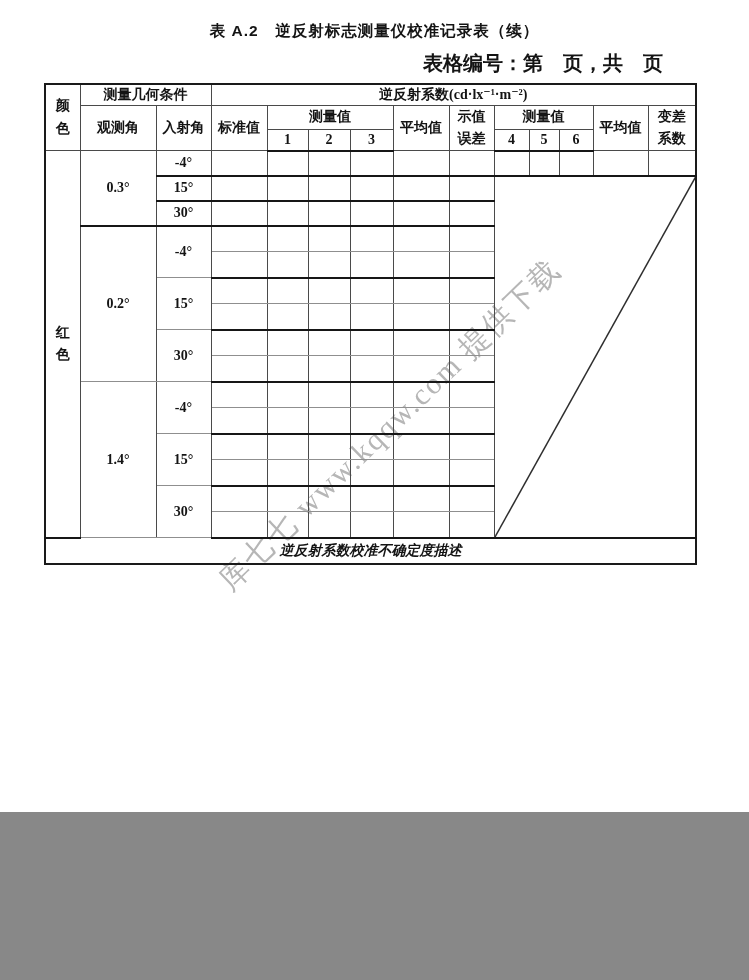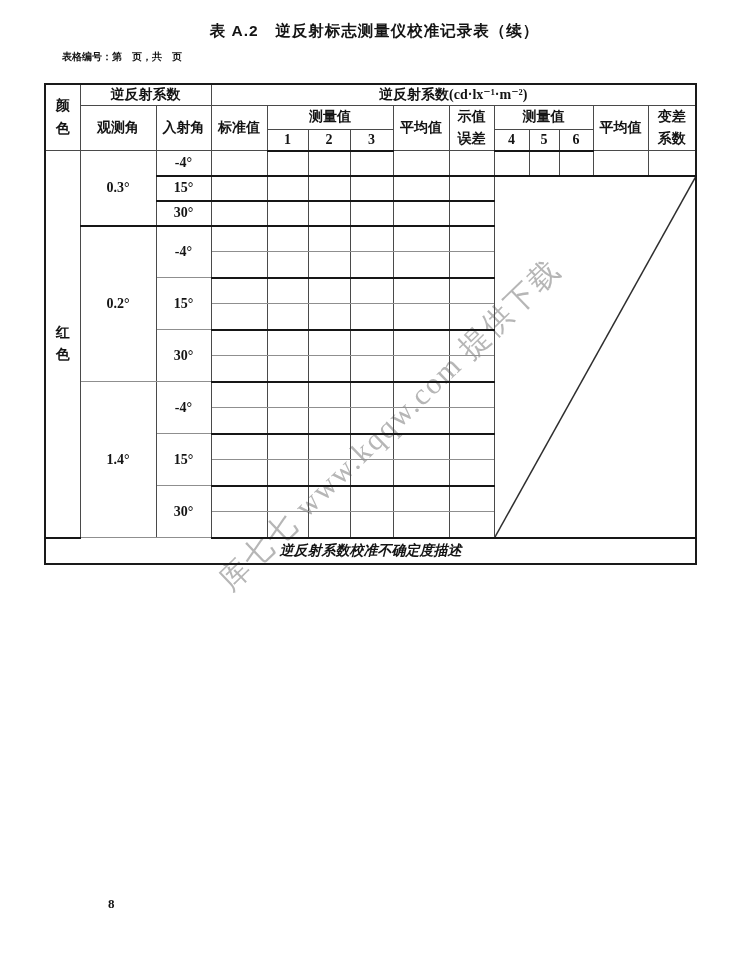--- a/index.html
+++ b/index.html
@@ -1,22 +1,22 @@
 <!DOCTYPE html>
 <html><head>
 <meta charset="utf-8">
 <style>
   html,body{margin:0;padding:0;background:#888;}
-  .page{position:relative;width:749px;height:980px;background:#ffffff;overflow:hidden;
+  .page{position:relative;width:749px;height:812px;background:#ffffff;overflow:hidden;
         font-family:"Liberation Serif","DejaVu Serif",serif;color:#141414;}
   .title-line{position:absolute;top:21px;left:0;right:0;text-align:center;
         font-family:"Liberation Sans","DejaVu Sans",sans-serif;
         font-weight:700;font-size:15.5px;letter-spacing:1px;}
   .meta-line{position:absolute;top:50px;left:62px;right:86px;display:flex;
-        justify-content:flex-start;font-weight:700;font-size:10px;}
+        justify-content:flex-end;font-weight:700;font-size:20px;}
   .watermark{position:absolute;left:390px;top:425px;transform:translate(-50%,-50%) rotate(-44deg);
         font-size:30px;color:#b6b6b6;letter-spacing:2px;white-space:nowrap;z-index:0;
         pointer-events:none;}
   table.cal{position:absolute;left:44px;top:83px;width:651px;height:482px;
         border-collapse:collapse;table-layout:fixed;z-index:1;
         border:2px solid #1a1a1a;}
   table.cal td{border-left:1px solid #4a4a4a;border-right:1px solid #4a4a4a;
         border-top:none;border-bottom:1px solid #4a4a4a;
         padding:0;text-align:center;vertical-align:middle;
         font-size:14px;font-weight:600;color:#141414;}
@@ -61,21 +61,21 @@
         <col style="width:30px">
         <col style="width:34px">
       <col style="width:55px">
         <col style="width:48px">
     </colgroup>
 
     <tbody>
         <tr class="h1">
       <td rowspan="3" class="hdr pre cb-strong">颜
 色</td>
-      <td colspan="2" class="hdr">逆反射系数</td>
+      <td colspan="2" class="hdr">测量几何条件</td>
       <td colspan="11" class="hdr">逆反射系数(cd·lx⁻¹·m⁻²)</td>
     </tr>
     <tr class="h2">
       <td rowspan="2" class="hdr cb-strong">观测角</td>
       <td rowspan="2" class="hdr cb-strong">入射角</td>
       <td rowspan="2" class="hdr cb-strong">标准值</td>
       <td colspan="3" class="hdr">测量值</td>
       <td rowspan="2" class="hdr cb-strong">平均值</td>
       <td rowspan="2" class="hdr pre cb-strong">示值
 误差</td>

